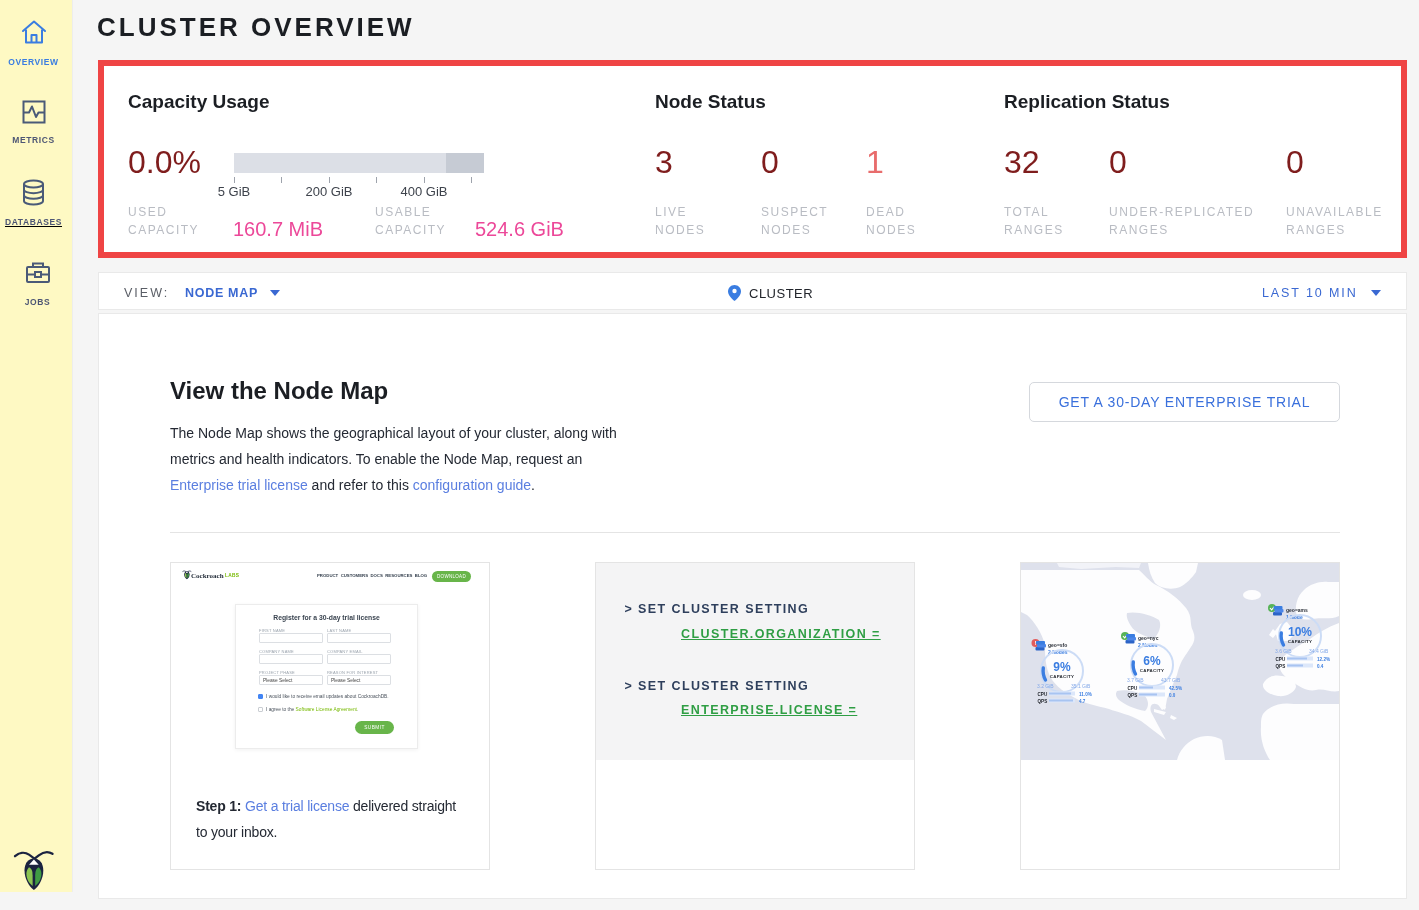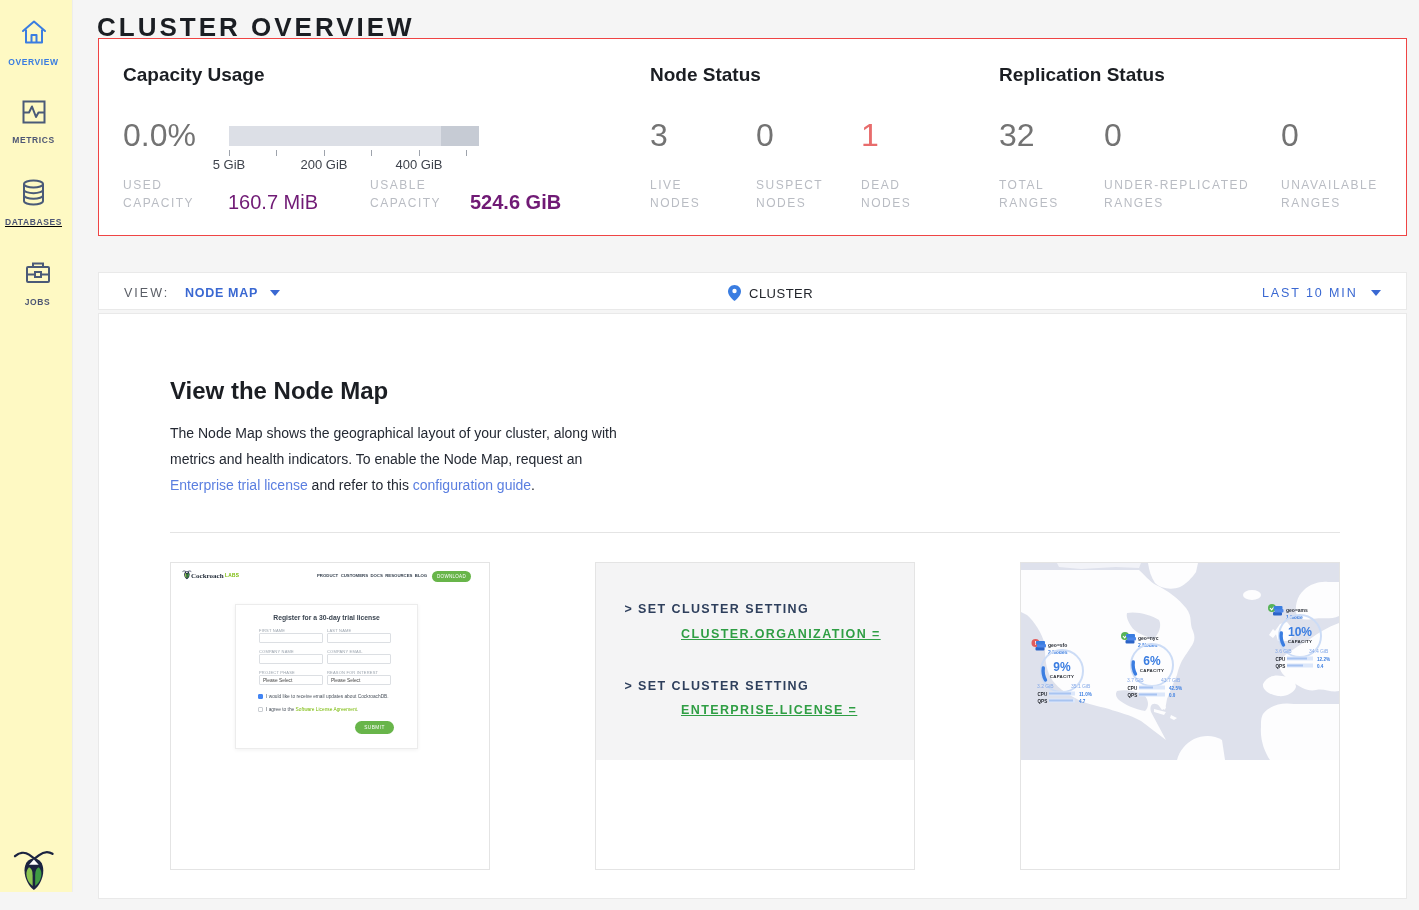--- a/index.html
+++ b/index.html
@@ -8,26 +8,26 @@
 
 #sidebar { position:absolute; left:0; top:0; width:73px; height:892px; background:#fef9c3; border-right:1px solid #ededed; }
 .navitem { position:absolute; left:0; width:67px; text-align:center; }
 .navitem .lbl { display:block; font-size:8.5px; font-weight:bold; letter-spacing:0.6px; color:#4d5674; margin-top:7px; }
 .navitem.active .lbl { color:#3a7de1; }
 
 
 #pagetitle { position:absolute; left:97px; top:12px; font-size:26px; font-weight:bold; letter-spacing:3px; color:#1b1e23; }
 
 
-#stats { position:absolute; left:98px; top:38px; width:1309px; height:198px; background:#fff; border:1px solid #ef4444; }
+#stats { position:absolute; left:98px; top:60px; width:1309px; height:198px; background:#fff; border:6px solid #ef4444; }
 .sechead { position:absolute; font-size:19px; font-weight:bold; color:#1b1e23; }
-.bignum { position:absolute; font-size:32px; color:#737373; font-weight:normal; }
+.bignum { position:absolute; font-size:32px; color:#7f1d1d; font-weight:normal; }
 .bignum.red { color:#e86c6c; }
 .statlbl { position:absolute; font-size:12px; letter-spacing:1.5px; color:#b9bcc3; line-height:18.3px; }
-.blueval { position:absolute; font-size:20px; color:#701a75; }
+.blueval { position:absolute; font-size:20px; color:#ec4899; }
 #capbar { position:absolute; left:130px; top:87px; width:250px; height:20px; background:#dcdfe6; }
 #capbar .tail { position:absolute; right:0; top:0; width:38px; height:20px; background:#c6cbd4; }
 .tick { position:absolute; top:111px; width:1px; height:6px; background:#9ea3ac; }
 .ticklbl { position:absolute; top:118px; font-size:13px; color:#3e434c; width:60px; text-align:center; }
 
 
 #toolbar { position:absolute; left:98px; top:272px; width:1309px; height:38px; background:#fff; border:1px solid #e9e9e9; }
 #toolbar .viewlbl { position:absolute; left:25px; top:13px; font-size:12.5px; letter-spacing:2px; color:#5a5e66; }
 #toolbar .viewval { position:absolute; left:86px; top:13px; font-size:12.5px; letter-spacing:0.7px; color:#3a68d2; font-weight:bold;}
 #toolbar .cluster { position:absolute; left:629px; top:12px; font-size:13px; letter-spacing:0.5px; color:#22252b; }
@@ -129,21 +129,21 @@
   <div class="tick" style="left:225px;"></div>
   <div class="tick" style="left:272px;"></div>
   <div class="tick" style="left:320px;"></div>
   <div class="tick" style="left:367px;"></div>
   <div class="ticklbl" style="left:100px;">5 GiB</div>
   <div class="ticklbl" style="left:195px;">200 GiB</div>
   <div class="ticklbl" style="left:290px;">400 GiB</div>
   <div class="statlbl" style="left:24px; top:137px;">USED<br>CAPACITY</div>
   <div class="blueval" style="left:129px; top:152px;">160.7 MiB</div>
   <div class="statlbl" style="left:271px; top:137px;">USABLE<br>CAPACITY</div>
-  <div class="blueval" style="left:371px; top:152px;font-weight:bold;">524.6 GiB</div>
+  <div class="blueval" style="left:371px; top:152px;">524.6 GiB</div>
 
   <div class="sechead" style="left:551px; top:25px;">Node Status</div>
   <div class="bignum" style="left:551px; top:78px;">3</div>
   <div class="bignum" style="left:657px; top:78px;">0</div>
   <div class="bignum red" style="left:762px; top:78px;">1</div>
   <div class="statlbl" style="left:551px; top:137px;">LIVE<br>NODES</div>
   <div class="statlbl" style="left:657px; top:137px;">SUSPECT<br>NODES</div>
   <div class="statlbl" style="left:762px; top:137px;">DEAD<br>NODES</div>
 
   <div class="sechead" style="left:900px; top:25px;">Replication Status</div>
@@ -161,20 +161,21 @@
   <span class="cluster"><svg width="13" height="16" viewBox="0 0 13 16" style="vertical-align:-3px; margin-right:8px;">
         <path d="M6.5 0 C2.9 0 0 2.9 0 6.5 C0 11 6.5 16 6.5 16 C6.5 16 13 11 13 6.5 C13 2.9 10.1 0 6.5 0 Z" fill="#3a7de1"></path>
         <circle cx="6.5" cy="6" r="2.2" fill="#fff"></circle>
       </svg>CLUSTER</span>
   <span class="timesel">LAST 10 MIN <span class="caret"></span></span>
 </div>
 
 <div id="main">
   <h2>View the Node Map</h2>
   <div class="para">The Node Map shows the geographical layout of your cluster, along with metrics and health indicators. To enable the Node Map, request an <a class="lnk" href="#">Enterprise trial license</a> and refer to this <a class="lnk" href="#">configuration guide</a>.</div>
+  <div id="trialbtn">GET A 30-DAY ENTERPRISE TRIAL</div>
   <div id="mainhr"></div>
 
   <div class="panel" id="panel1">
     <div id="minisite">
       <svg class="t" style="left:11px; top:6px;" width="10" height="13" viewBox="0 0 10 13">
         <path d="M0.5 2.6 C2 1.5 3.5 1.8 4.9 3.6 C6.3 1.8 7.8 1.5 9.3 2.6" fill="none" stroke="#1b2340" stroke-width="0.7"></path>
         <path d="M4.9 2.2 C3.3 2.2 2.2 3.5 2.2 5.5 C2.2 7.8 3.6 9.7 4.9 10.2 C6.2 9.7 7.6 7.8 7.6 5.5 C7.6 3.5 6.5 2.2 4.9 2.2 Z" fill="#1b2340"></path>
         <path d="M4.9 2.6 L6 3.9 L3.8 3.9 Z" fill="#fff"></path>
         <path d="M4.5 6 C4.5 4.9 4.1 4.2 3.5 4 C3 4.5 2.8 5.2 2.8 5.9 C2.8 7.1 3.5 8.6 4.5 9.2 Z" fill="#8bc451"></path>
         <path d="M5.3 6 C5.3 4.9 5.7 4.2 6.3 4 C6.8 4.5 7 5.2 7 5.9 C7 7.1 6.3 8.6 5.3 9.2 Z" fill="#3f9b43"></path>
@@ -198,20 +199,21 @@
       <div class="finput" style="left:88px; top:112px;"></div>
       <div class="finput" style="left:156px; top:112px;"></div>
       <div class="ftxt" style="left:92px; top:114.5px;">Please Select</div>
       <div class="ftxt" style="left:160px; top:114.5px;">Please Select</div>
       <div class="cbx" style="left:87px; top:131px; background:#4285f4; border-color:#4285f4;"></div>
       <div class="ftxt" style="left:95px; top:131px; color:#4a525c;">I would like to receive email updates about CockroachDB.</div>
       <div class="cbx" style="left:87px; top:144px;"></div>
       <div class="ftxt" style="left:95px; top:144px; color:#4a525c;">I agree to the <span style="color:#76b900;">Software License Agreement</span>.</div>
       <div class="pill" style="left:184px; top:158px; width:39px; height:13px; font-size:4.8px; line-height:13px; letter-spacing:0.4px;">SUBMIT</div>
     </div>
+    <div class="cap"><b>Step 1:</b> <a class="lnk" href="#">Get a trial license</a> delivered straight<br>to your inbox.</div>
   </div>
 
   <div class="panel" id="panel2">
     <div id="codebox">
       <div class="ln" style="left:28.5px; top:39px;">&gt; SET CLUSTER SETTING</div>
       <div class="ln grn" style="left:85px; top:63.5px;">CLUSTER.ORGANIZATION =</div>
       <div class="ln" style="left:28.5px; top:115.5px;">&gt; SET CLUSTER SETTING</div>
       <div class="ln grn" style="left:85px; top:140px;">ENTERPRISE.LICENSE =</div>
     </div>
   </div>

